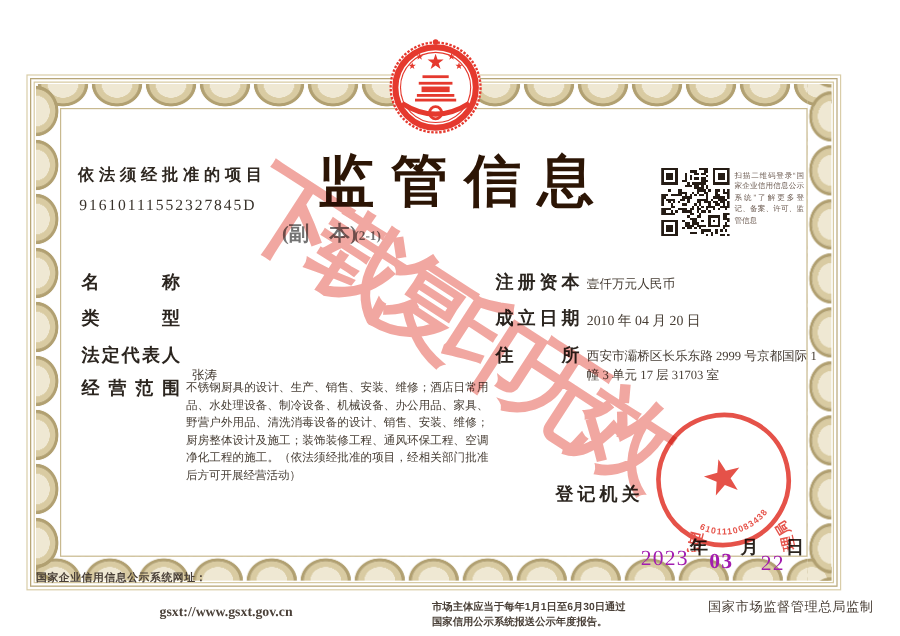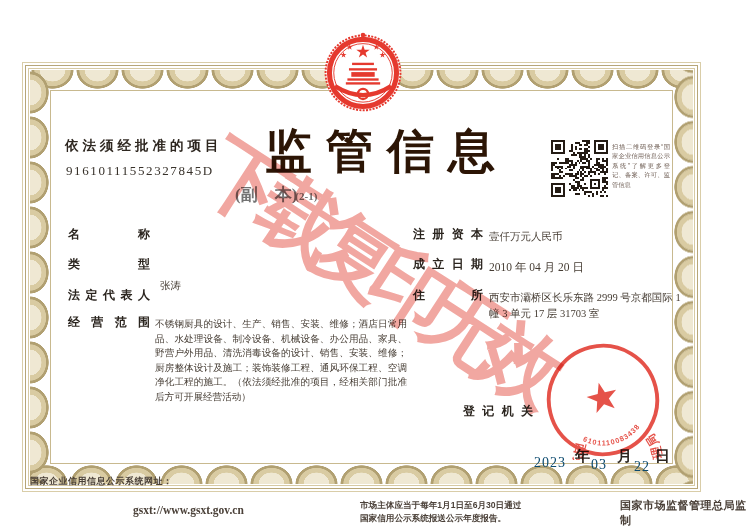--- a/index.html
+++ b/index.html
@@ -47,50 +47,50 @@
            letter-spacing:14px; text-indent:14px; color:#2c1505; }
   .subtitle { left:235px; top:183px; width:290px; text-align:left; color:#737373;
               font-size:17px; font-weight:600; }
   .subtitle .copynote { font-size:11px; letter-spacing:0; margin-left:-2px; }
   .qr { left:551px; top:140px; width:57px; height:57px; }
   .qr-caption { left:612px; top:142px; width:58px; font-size:6.3px; line-height:1.5;
                 color:#6b5a50; text-align:justify; font-family:"Liberation Sans",sans-serif; }
 
   
   .flabel { position:absolute; font-family:"Liberation Sans",sans-serif; font-weight:600;
-            font-size:12px; color:#2b251f; text-align:justify; text-align-last:justify; }
+            font-size:15px; color:#2b251f; text-align:justify; text-align-last:justify; }
   .fvalue { position:absolute; font-size:10.5px; color:#453c33; }
   .scope-value { width:252px; font-size:9.6px; line-height:14.5px; text-align:justify; }
   .addr-value { width:198px; line-height:16px; }
 
   .reg-auth { left:463px; top:403px; width:70px; }
 
   
   .dt { position:absolute; color:#2b251f; z-index:2; }
-  .dt-num { font-size:14px; color:#0c4a6e; letter-spacing:1px;text-align:center; }
+  .dt-num { font-size:18px; color:#a21caf; letter-spacing:1px;text-align:center; }
   .dt-cjk { font-family:"Liberation Sans",sans-serif; font-weight:600; font-size:15px; }
 
   
   .watermark { position:absolute; left:240px; top:116px; z-index:3; white-space:nowrap;
                transform:rotate(33deg); transform-origin:0 0;
                font-family:"Liberation Sans",sans-serif; font-weight:700; font-size:82px;
                letter-spacing:-16px; color:#e4564a; opacity:.52; mix-blend-mode:multiply;
                pointer-events:none; }
   .seal { position:absolute; left:543px; top:340px; width:120px; height:120px; z-index:4;
           mix-blend-mode:multiply; opacity:.88; }
 
   
   .foot { position:absolute; z-index:2; color:#4a4038; }
   .foot-weblabel { left:30px; top:475px; font-family:Liberation Mono, monospace;
                    font-weight:700; font-size:9px; letter-spacing:.5px;text-align:center; }
   .foot-url { left:133px; top:504px; font-size:11.5px; font-weight:700; }
   .foot-notice { left:360px; top:499px; font-family:"Liberation Sans",sans-serif;
                  font-weight:600; font-size:8.6px; line-height:12.5px; }
-  .foot-pub { left:620px; top:498px; font-family:"Liberation Sans",sans-serif;
-              font-weight:700; font-size:11px; letter-spacing:.5px; }
+  .foot-pub { left:590px; top:498px; font-family:"Liberation Sans",sans-serif;
+              font-weight:400; font-size:11px; letter-spacing:.5px; }
 </style>
 </head>
 <body>
 
 <div class="page">
 
   <div class="frame">
     <div class="sc sc-t"></div>
     <div class="sc sc-b"></div>
     <div class="sc sc-l"></div>
@@ -409,40 +409,40 @@
         <rect x="28" y="28" width="1" height="1"></rect>
       </g>
   </svg>
   <div class="abs qr-caption">扫描二维码登录“国家企业信用信息公示系统”了解更多登记、备案、许可、监管信息</div>
 
   <div class="flabel" style="left:68px; top:226px; width:82px;">名称</div>
 
   <div class="flabel" style="left:68px; top:256px; width:82px;">类型</div>
 
   <div class="flabel" style="left:68px; top:287px; width:82px;">法定代表人</div>
-  <div class="fvalue" style="left:160px; top:279px;">张涛</div>
+  <div class="fvalue" style="left:160px; top:306px;">张涛</div>
 
   <div class="flabel" style="left:68px; top:314px; width:82px;">经营范围</div>
   <div class="fvalue scope-value" style="left:155px; top:317px;">不锈钢厨具的设计、生产、销售、安装、维修；酒店日常用品、水处理设备、制冷设备、机械设备、办公用品、家具、野营户外用品、清洗消毒设备的设计、销售、安装、维修；厨房整体设计及施工；装饰装修工程、通风环保工程、空调净化工程的施工。（依法须经批准的项目，经相关部门批准后方可开展经营活动）</div>
 
   <div class="flabel" style="left:413px; top:226px; width:70px;">注册资本</div>
   <div class="fvalue" style="left:489px; top:230px;">壹仟万元人民币</div>
 
   <div class="flabel" style="left:413px; top:256px; width:70px;">成立日期</div>
   <div class="fvalue" style="left:489px; top:260px; font-size:11.5px;">2010 年 04 月 20 日</div>
 
   <div class="flabel" style="left:413px; top:287px; width:70px;">住所</div>
   <div class="fvalue addr-value" style="left:489px; top:290px;">西安市灞桥区长乐东路 2999 号京都国际 1幢 3 单元 17 层 31703 室</div>
 
   <div class="flabel reg-auth">登记机关</div>
 
   <div>
     <span class="dt dt-num" style="left:534px; top:455px;">2023</span>
     <span class="dt dt-cjk" style="left:575px; top:447px;">年</span>
-    <span class="dt dt-num" style="left:591px; top:457px;">03</span>
+    <span class="dt dt-num" style="left:591px; top:457px;font-weight:bold;">03</span>
     <span class="dt dt-cjk" style="left:617px; top:447px;">月</span>
     <span class="dt dt-num" style="left:634px; top:459px;">22</span>
     <span class="dt dt-cjk" style="left:655px; top:447px;">日</span>
   </div>
 
   <div class="watermark">下载复印无效</div>
 
   <svg class="seal" viewBox="0 0 124 124">
     <g transform="rotate(-14 62 62)" fill="#e23a30">
       <circle cx="62" cy="62" r="56" fill="none" stroke="#e23a30" stroke-width="4"></circle>

